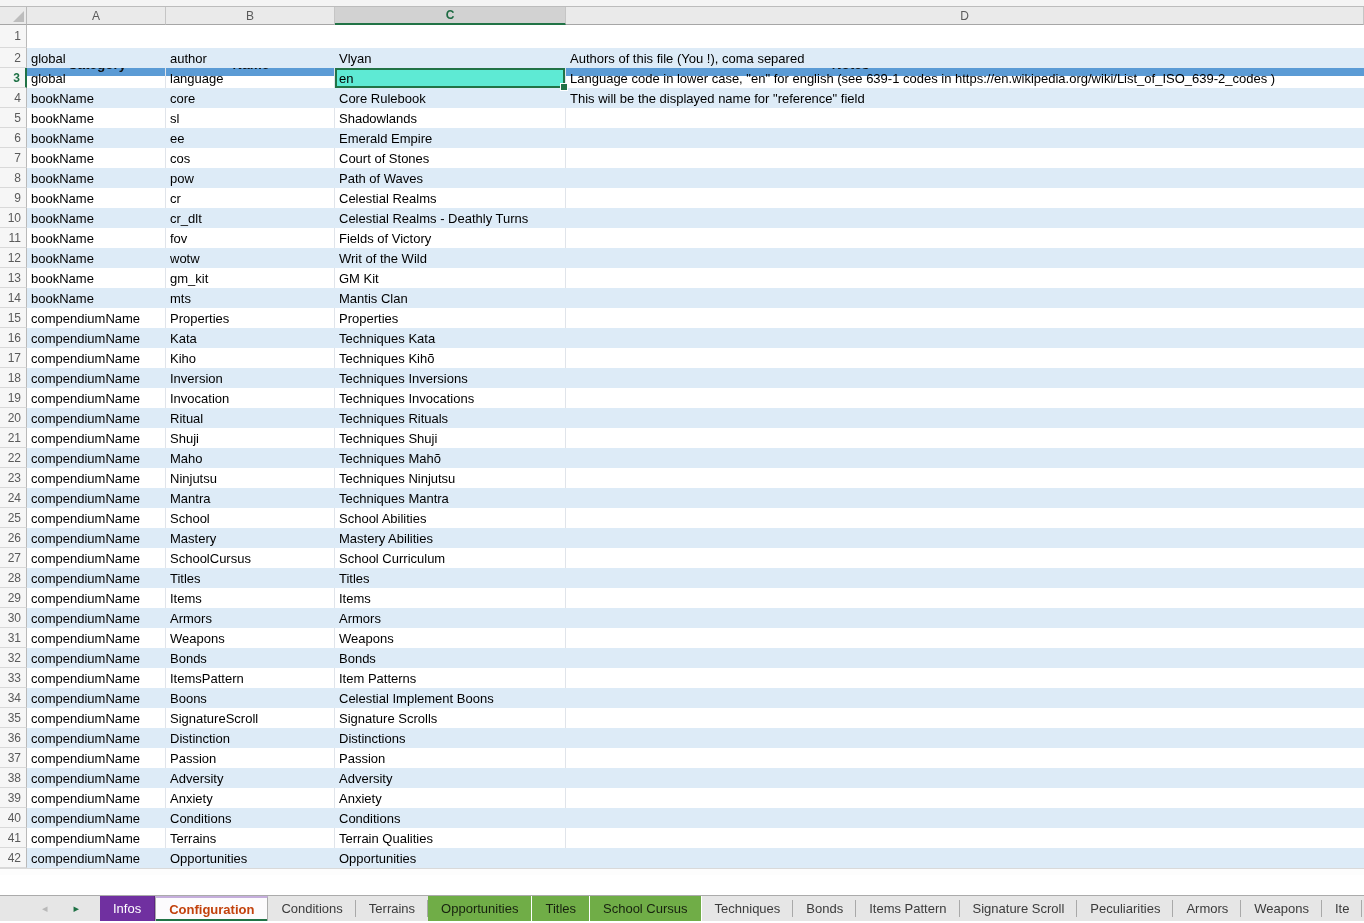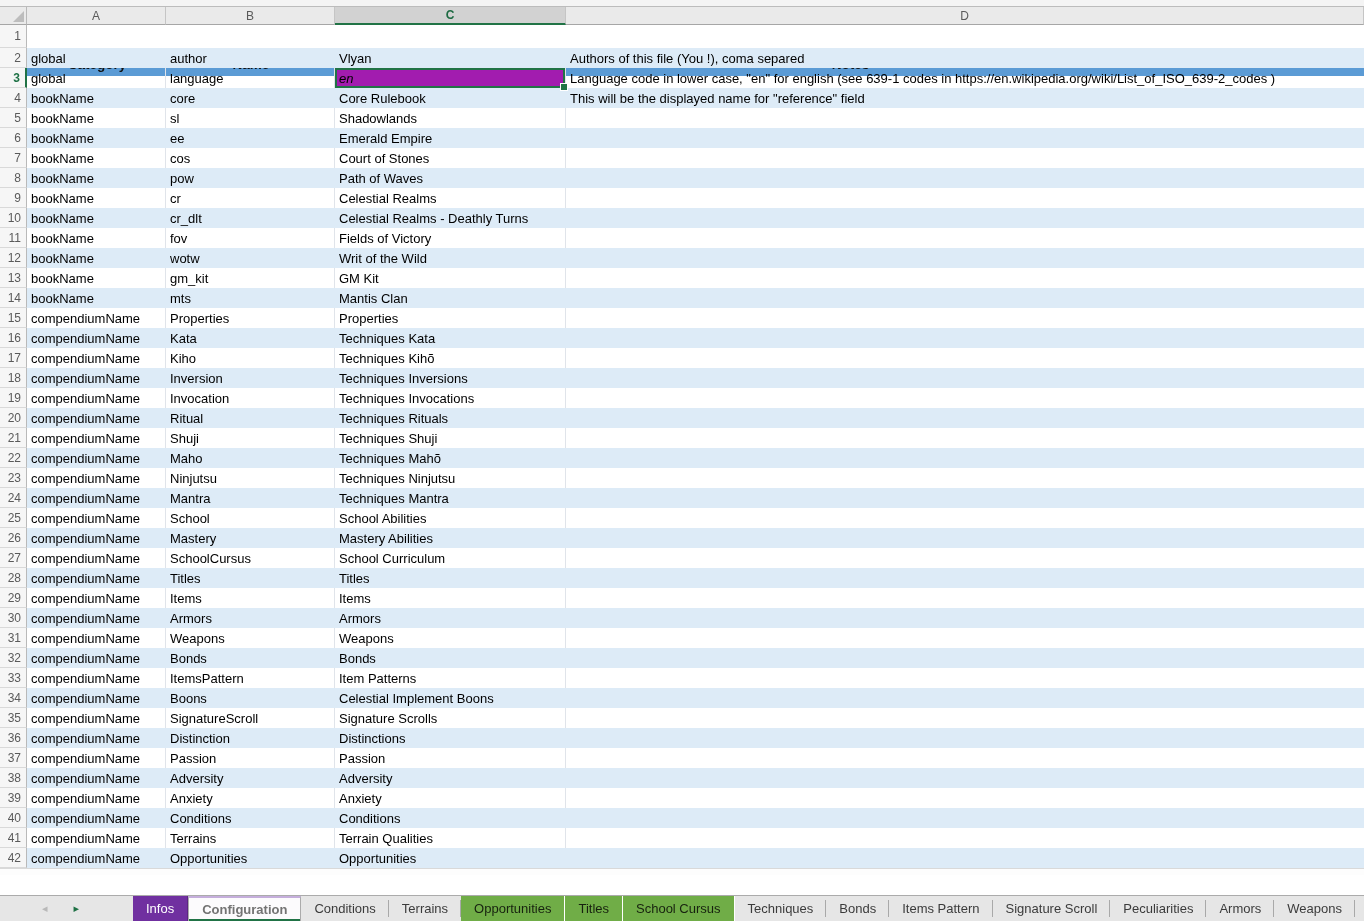--- a/index.html
+++ b/index.html
@@ -70,23 +70,23 @@
   .header-row .cell {
     background:#5B9BD5 !important;
     font-weight:bold; font-size:13.5px; color:#111;
     justify-content:center;
     border-right:1px solid rgba(255,255,255,0.45);
     margin-top:28px;
   }
   .header-row .cell.col-D { border-right:none; }
 
   .cell.selected {
-    background:#a21caf;
+    background:#5eead4;
     box-shadow: inset 0 0 0 2px #217346;
-    overflow:visible; z-index:5;font-style:italic;
+    overflow:visible; z-index:5;
   }
   .cell.selected::after {
     content:""; position:absolute; right:-3px; bottom:-3px;
     width:6px; height:6px; background:#217346; border:1px solid #fff;
   }
 
   .below-grid { height:7px; background:#FDFDFD; border-top:1px solid #D9D9D9; }
 
   
   .sheet-tabs {
@@ -104,24 +104,24 @@
   .tab {
     height:25px; display:flex; align-items:center;
     padding:0 13px; font-size:13px; color:#3B3B3B;
     position:relative; cursor:default; white-space:nowrap;
   }
   .tab.plain { background:transparent; }
   .tab.plain::after {
     content:""; position:absolute; right:0; top:4px; bottom:4px;
     width:1px; background:#A9A9A9;
   }
-  .tab.purple { background:#7030A0; color:#FFFFFF; border-right:1px solid #5C2583;margin-left:33px; }
+  .tab.purple { background:#7030A0; color:#FFFFFF; border-right:1px solid #5C2583; }
   .tab.green  { background:#70AD47; color:#17220F; border-right:1px solid #FFFFFF; }
   .tab.active {
-    background:#FCFBFD; color:#737373; font-weight:bold;
+    background:#FCFBFD; color:#c2410c; font-weight:bold;
     border-left:1px solid #ABABAB; border-right:1px solid #ABABAB;
     border-top:2px solid #C5AEDC;
     box-shadow: inset 0 -2px 0 #217346;
   }
 </style>
 </head>
 <body>
 
 <div id="app">
 

